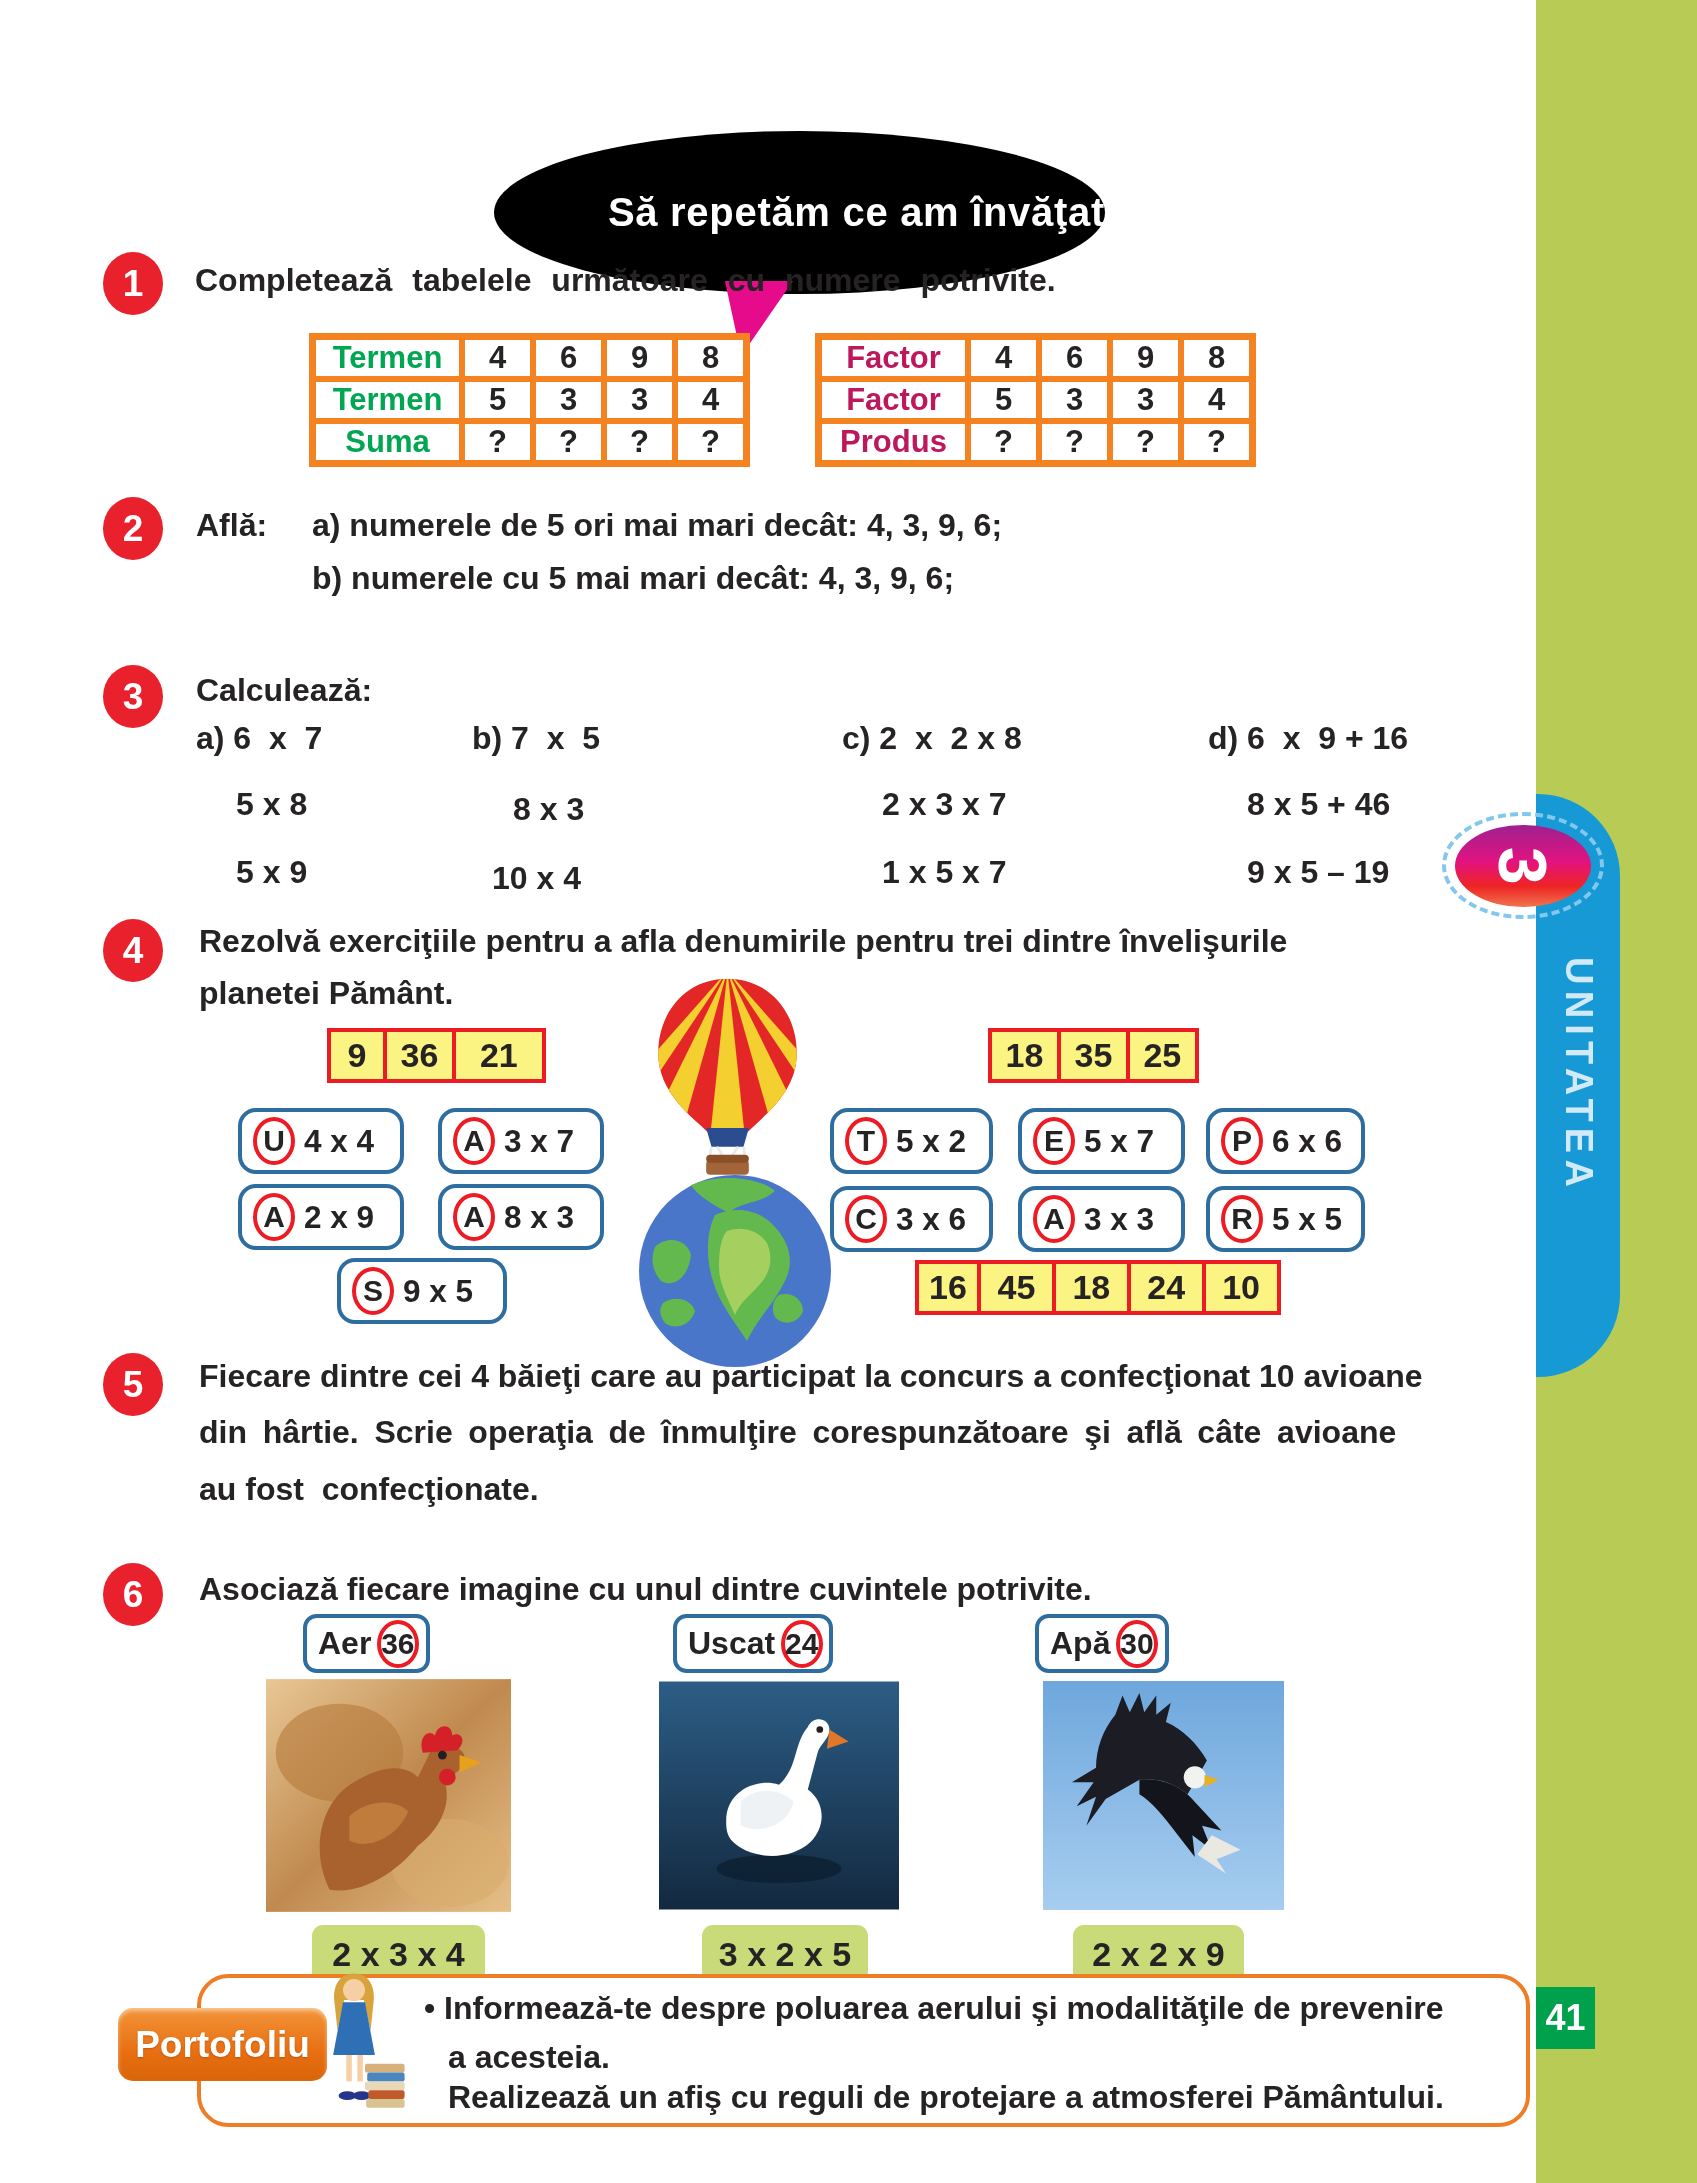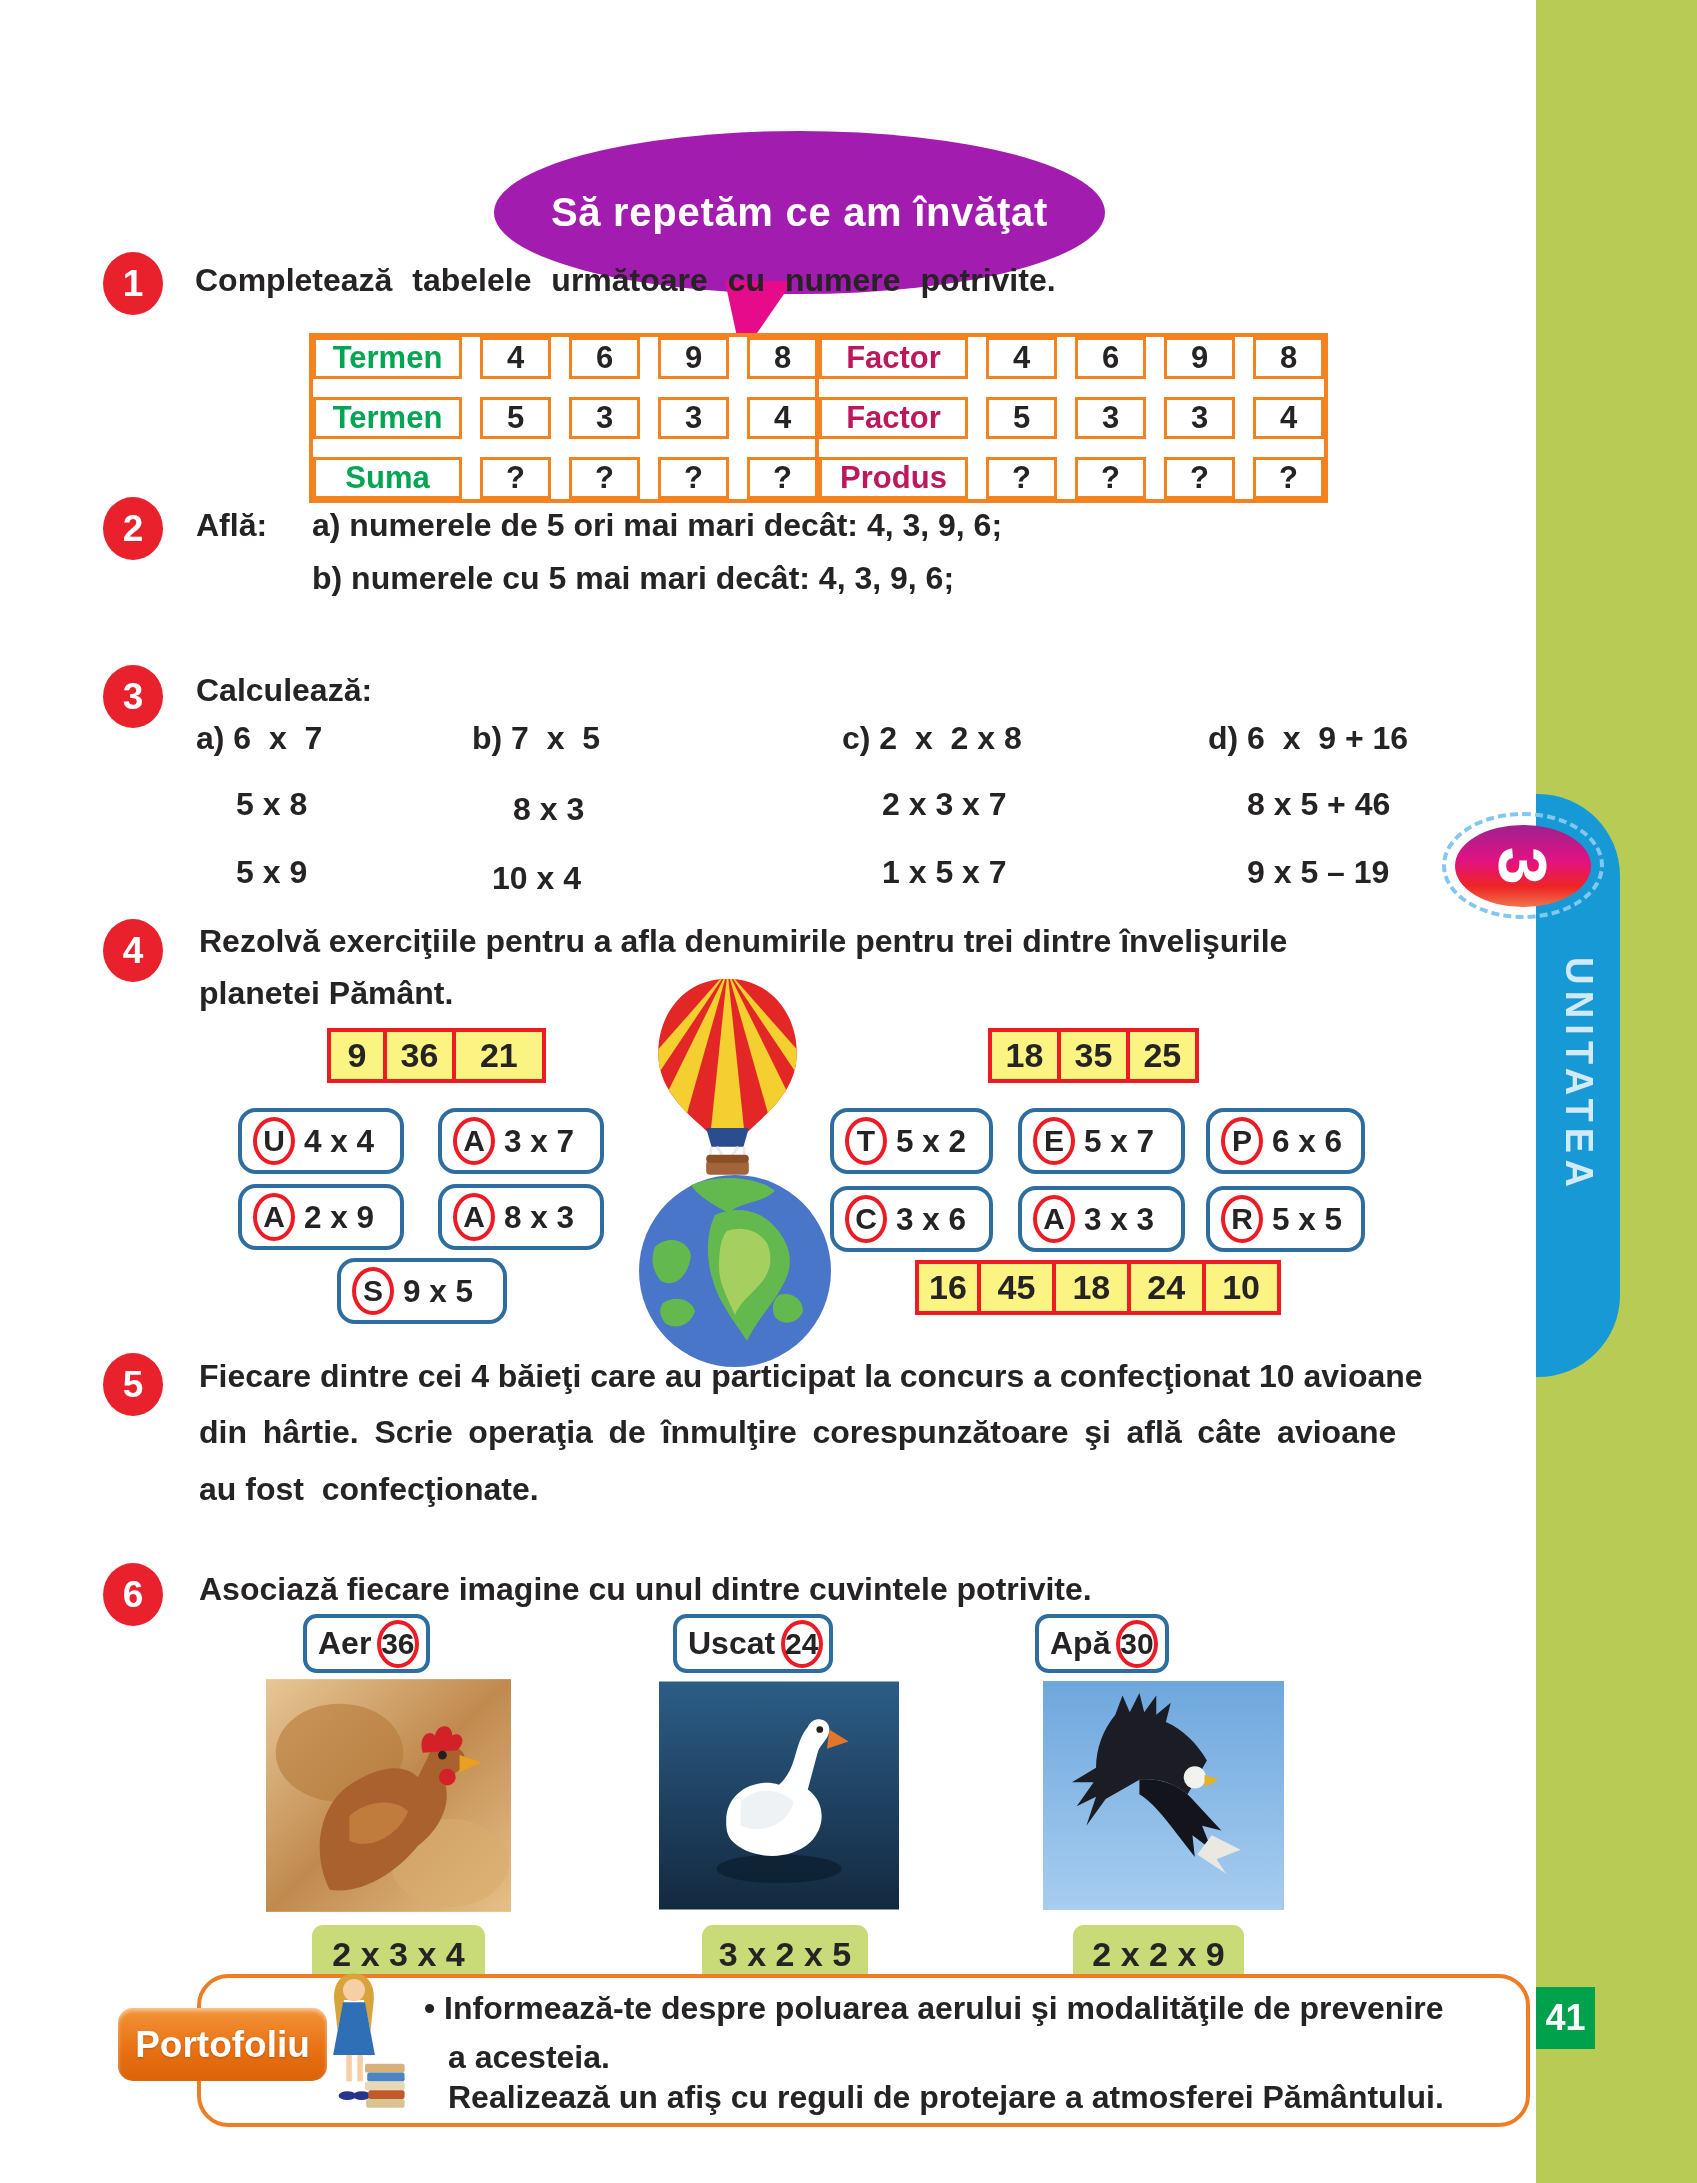--- a/index.html
+++ b/index.html
@@ -2,31 +2,31 @@
 <html style="font-size:11px"><head>
 <meta charset="utf-8">
 <style>
   html,body{margin:0;padding:0;background:#fff;}
   .page{position:relative;width:1698px;height:2183px;background:#ffffff;overflow:hidden;
         font-family:"Liberation Sans",sans-serif;color:#262324;}
   .abs{position:absolute;}
   .t{position:absolute;font-size:32px;font-weight:700;color:#262324;white-space:pre;line-height:1.15;}
   .just{word-spacing:11px;}
   
-  .bubble{position:absolute;left:494px;top:131px;width:611px;height:163px;background:#a21caf;
-          border-radius:50%;display:flex;align-items:center;justify-content:center;}
+  .bubble{position:absolute;left:494px;top:131px;width:611px;height:163px;background:#000000;
+          border-radius:50%;display:flex;align-items:center;justify-content:flex-end;}
   .bubble span{color:#fff;font-size:40px;font-weight:700;letter-spacing:0.7px;}
   .tail{position:absolute;left:712px;top:281px;width:81px;height:75px;background:#e60b8b;
         clip-path:polygon(16% 0,100% 0,36% 100%);}
   
   .badge{position:absolute;left:103px;width:60px;height:63px;background:#e8212d;border-radius:50%;
          color:#fff;font-size:37px;font-weight:700;display:flex;align-items:center;justify-content:center;}
   
   .qtable{position:absolute;display:grid;grid-template-columns:149px repeat(4,71px);
-          grid-auto-rows:42px;gap:18px;border:4.1px solid #f58220;background:#fff;}
+          grid-auto-rows:42px;gap:0;border:4.1px solid #f58220;background:#fff;}
   .qtable>div{border:3.4px solid #f58220;display:flex;align-items:center;justify-content:center;
           font-size:31px;font-weight:700;background:#fff;}
   .green{color:#00a651;} .blue{color:#be185d;}
   
   .ystrip{position:absolute;display:flex;}
   .ycell{border:4.1px solid #ed1c24;background:#fbf382;margin-left:-4.1px;height:55px;box-sizing:border-box;
          display:flex;align-items:center;justify-content:center;font-size:34px;font-weight:700;}
   .ycell:first-child{margin-left:0;}
   
   .card{position:absolute;height:66px;border:4.1px solid #2e6da0;border-radius:18px;background:#fff;

